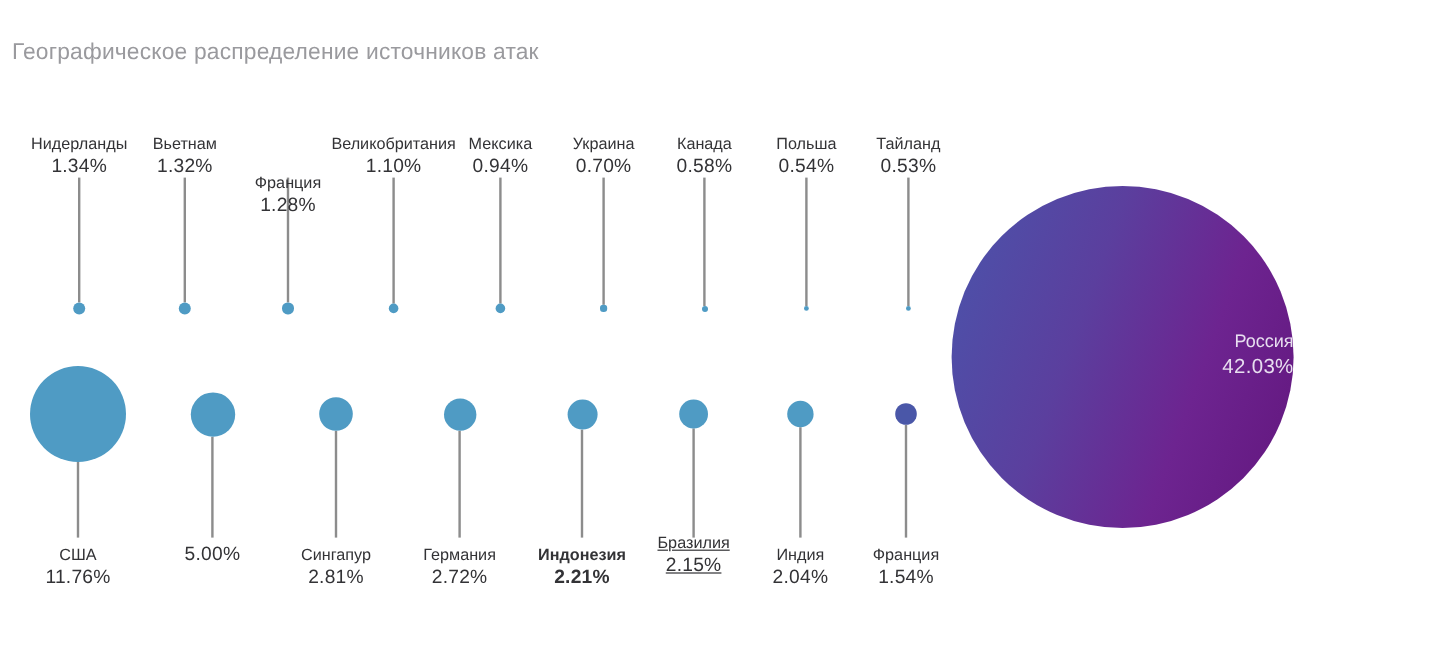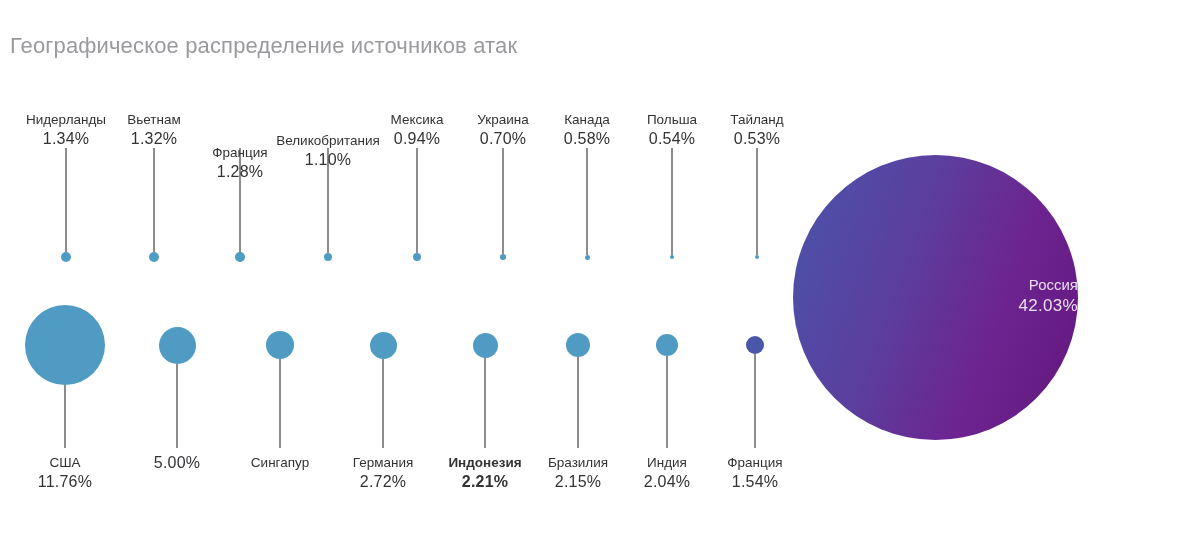--- a/index.html
+++ b/index.html
@@ -16,21 +16,21 @@
   #chart-root {
     position: relative;
     width: 1200px;
     height: 550px;
     background: #ffffff;
   }
   #chart-title {
     position: absolute;
     left: 10px;
     top: 33px;
-    font-size: 22px;
+    font-size: 19px;
     color: #9a9a9e;
     letter-spacing: 0.15px;
     white-space: nowrap;
   }
   .stem {
     position: absolute;
     width: 1.4px;
     background: #8c8c8c;
   }
   .bubble {
@@ -82,21 +82,21 @@
         <span class="value">1.32%</span>
       </div>
       <div class="stem" style="left: 239.3px; top: 148px; height: 104.25px;"></div>
       <div class="bubble" style="left: 235.25px; top: 252.25px; width: 9.5px; height: 9.5px; background: rgb(79, 155, 196);"></div>
       <div class="node-label" style="left: 150px; top: 110px; width: 180px; margin-top: 33px;">
         <span class="name">Франция</span>
         <span class="value">1.28%</span>
       </div>
       <div class="stem" style="left: 327.3px; top: 148px; height: 104.75px;"></div>
       <div class="bubble" style="left: 323.75px; top: 252.75px; width: 8.5px; height: 8.5px; background: rgb(79, 155, 196);"></div>
-      <div class="node-label" style="left: 238px; top: 110px; width: 180px; margin-top: 21px;">
+      <div class="node-label" style="left: 238px; top: 110px; width: 180px;">
         <span class="name">Великобритания</span>
         <span class="value">1.10%</span>
       </div>
       <div class="stem" style="left: 416.3px; top: 148px; height: 105px;"></div>
       <div class="bubble" style="left: 413px; top: 253px; width: 8px; height: 8px; background: rgb(79, 155, 196);"></div>
       <div class="node-label" style="left: 327px; top: 110px; width: 180px;">
         <span class="name">Мексика</span>
         <span class="value">0.94%</span>
       </div>
       <div class="stem" style="left: 502.3px; top: 148px; height: 106.25px;"></div>
@@ -134,36 +134,37 @@
       </div>
       <div class="stem" style="left: 176.3px; top: 363.5px; height: 84.5px;"></div>
       <div class="bubble" style="left: 158.5px; top: 326.5px; width: 37px; height: 37px; background: rgb(79, 155, 196);"></div>
       <div class="node-label" style="left: 87px; top: 453px; width: 180px;">
         <span class="value">5.00%</span>
       </div>
       <div class="stem" style="left: 279.3px; top: 359px; height: 89px;"></div>
       <div class="bubble" style="left: 266px; top: 331px; width: 28px; height: 28px; background: rgb(79, 155, 196);"></div>
       <div class="node-label" style="left: 190px; top: 453px; width: 180px;">
         <span class="name">Сингапур</span>
+        <span class="value">2.81%</span>
       </div>
       <div class="stem" style="left: 382.3px; top: 358.5px; height: 89.5px;"></div>
       <div class="bubble" style="left: 369.5px; top: 331.5px; width: 27px; height: 27px; background: rgb(79, 155, 196);"></div>
       <div class="node-label" style="left: 293px; top: 453px; width: 180px;">
         <span class="name">Германия</span>
         <span class="value">2.72%</span>
       </div>
       <div class="stem" style="left: 484.3px; top: 357.5px; height: 90.5px;"></div>
       <div class="bubble" style="left: 472.5px; top: 332.5px; width: 25px; height: 25px; background: rgb(79, 155, 196);"></div>
       <div class="node-label" style="left: 395px; top: 453px; width: 180px; font-weight: bold;">
         <span class="name">Индонезия</span>
         <span class="value">2.21%</span>
       </div>
       <div class="stem" style="left: 577.3px; top: 357px; height: 91px;"></div>
       <div class="bubble" style="left: 566px; top: 333px; width: 24px; height: 24px; background: rgb(79, 155, 196);"></div>
-      <div class="node-label" style="left: 488px; top: 453px; width: 180px;">
+      <div class="node-label" style="left: 488px; top: 443px; width: 180px; text-decoration: underline;">
         <span class="name">Бразилия</span>
         <span class="value">2.15%</span>
       </div>
       <div class="stem" style="left: 666.3px; top: 356px; height: 92px;"></div>
       <div class="bubble" style="left: 656px; top: 334px; width: 22px; height: 22px; background: rgb(79, 155, 196);"></div>
       <div class="node-label" style="left: 577px; top: 453px; width: 180px;">
         <span class="name">Индия</span>
         <span class="value">2.04%</span>
       </div>
       <div class="stem" style="left: 754.3px; top: 354px; height: 94px;"></div>

